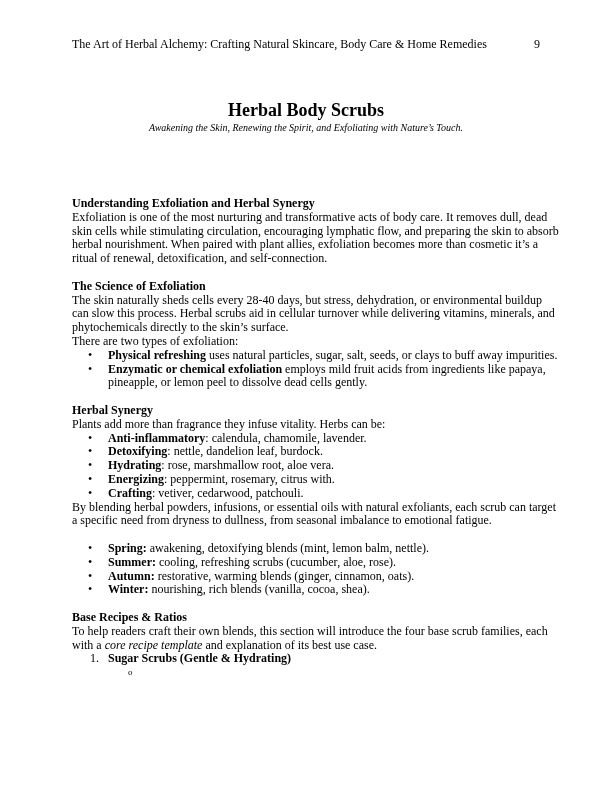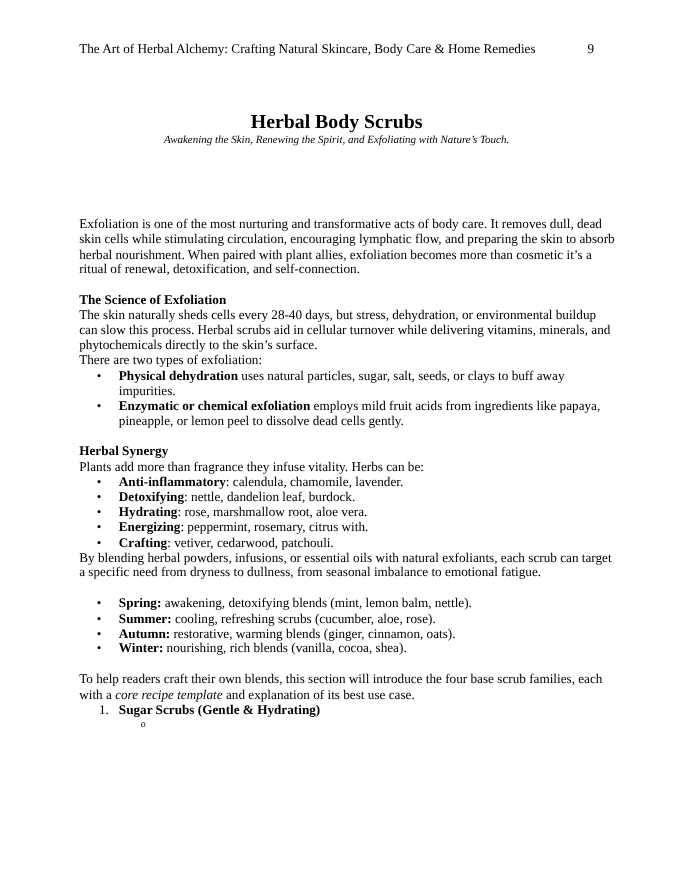--- a/index.html
+++ b/index.html
@@ -50,31 +50,32 @@
   <span>The Art of Herbal Alchemy: Crafting Natural Skincare, Body Care &amp; Home Remedies</span>
   <span class="page-num">9</span>
 </div>
 
 <div class="title">Herbal Body Scrubs</div>
 <div class="subtitle">Awakening the Skin, Renewing the Spirit, and Exfoliating with Nature’s Touch.</div>
 
 <div class="content">
 
   <div class="section">
+    <p class="h">Understanding Exfoliation and Herbal Synergy</p>
     <p>Exfoliation is one of the most nurturing and transformative acts of body care. It removes dull, dead skin cells while stimulating circulation, encouraging lymphatic flow, and preparing the skin to absorb herbal nourishment. When paired with plant allies, exfoliation becomes more than cosmetic it’s a ritual of renewal, detoxification, and self-connection.</p>
   </div>
 
   <div class="section">
     <p class="h">The Science of Exfoliation</p>
     <p>The skin naturally sheds cells every 28-40 days, but stress, dehydration, or environmental buildup can slow this process. Herbal scrubs aid in cellular turnover while delivering vitamins, minerals, and phytochemicals directly to the skin’s surface.</p>
     <p>There are two types of exfoliation:</p>
     <ul class="bul">
       <li>
         <span class="dot">•</span>
-        <b>Physical dehydration</b><span> uses natural particles, sugar, salt, seeds, or clays to buff away impurities.</span>
+        <b>Physical refreshing</b><span> uses natural particles, sugar, salt, seeds, or clays to buff away impurities.</span>
       </li>
       <li>
         <span class="dot">•</span>
         <b>Enzymatic or chemical exfoliation</b><span> employs mild fruit acids from ingredients like papaya, pineapple, or lemon peel to dissolve dead cells gently.</span>
       </li>
     </ul>
   </div>
 
   <div class="section">
     <p class="h">Herbal Synergy</p>
@@ -119,20 +120,21 @@
         <b>Autumn:</b><span> restorative, warming blends (ginger, cinnamon, oats).</span>
       </li>
       <li>
         <span class="dot">•</span>
         <b>Winter:</b><span> nourishing, rich blends (vanilla, cocoa, shea).</span>
       </li>
     </ul>
   </div>
 
   <div class="section">
+    <p class="h">Base Recipes &amp; Ratios</p>
     <p><span>To help readers craft their own blends, this section will introduce the four base scrub families, each with a </span><i>core recipe template</i><span> and explanation of its best use case.</span></p>
     <ol class="num">
       <li>
         <span class="marker">1.</span>
         <b>Sugar Scrubs (Gentle &amp; Hydrating)</b>
       </li>
     </ol>
     <ul class="sub" style="padding-left:36px;">
       <li>
         <span class="circ">o</span>

